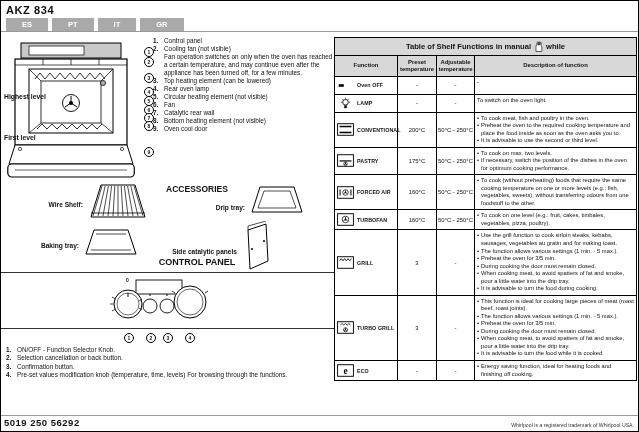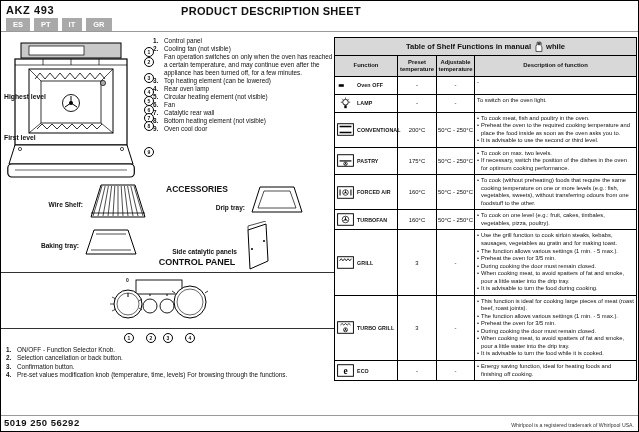--- a/index.html
+++ b/index.html
@@ -1,21 +1,21 @@
 <!DOCTYPE html>
 <html><head>
 <meta charset="utf-8">
 <style>
   html,body{margin:0;padding:0;background:#e8e8e8;}
   #page{position:relative;width:639px;height:432px;background:#fff;border:1px solid #000;
         box-sizing:border-box;overflow:hidden;font-family:"Liberation Sans",sans-serif;color:#111;}
   
   .model{position:absolute;left:5px;top:3px;font-weight:bold;font-size:11px;letter-spacing:.6px;}
   #lang-tabs{position:absolute;left:5px;top:17px;display:flex;gap:4px;}
-  .tab{background:#a9a9a9;color:#fff;font-weight:bold;font-size:7.5px;padding:2px 7px;}
+  .tab{background:#a9a9a9;color:#fff;font-weight:bold;font-size:7.5px;padding:2px 16px;}
   .page-title{position:absolute;left:150px;top:4px;width:240px;text-align:center;font-weight:bold;font-size:11px;letter-spacing:.3px;}
   .logo{position:absolute;right:6px;top:0;width:128px;text-align:center;}
   .logo svg{display:block;margin:1px auto 0;}
   .logo .word{font-family:"Liberation Serif",serif;font-weight:bold;font-size:19px;line-height:.9;letter-spacing:-.8px;}
   .logo .tagline{font-size:4.6px;text-align:right;padding-right:10px;margin-top:-1px;}
   .hr{position:absolute;left:0;width:639px;height:1px;background:#999;}
   
   .lvl{position:absolute;font-weight:bold;font-size:6.8px;width:42px;line-height:1.15;}
   .plist{position:absolute;left:152px;top:36px;width:180px;font-size:6.4px;line-height:1.25;}
   .pl-item{display:flex;}
@@ -53,28 +53,27 @@
   
   .code{position:absolute;left:3px;top:416px;font-weight:bold;font-size:9.5px;letter-spacing:.5px;}
   .trademark{position:absolute;right:4px;top:421px;font-size:5.2px;color:#333;}
   .figure{position:absolute;}
 </style>
 </head>
 <body>
 
 <div id="page">
 
-  <div class="model">AKZ 493</div>
+  <div class="model">AKZ 834</div>
   <div id="lang-tabs">
       <div class="tab">ES</div>
       <div class="tab">PT</div>
       <div class="tab">IT</div>
       <div class="tab">GR</div>
     </div>
-  <div class="page-title">PRODUCT DESCRIPTION SHEET</div>
 
 
   <div class="hr" style="top:30px;"></div>
 
   <svg class="figure" style="left:6px;top:36px;" width="136" height="150" viewBox="0 0 136 150">
     <rect x="14" y="6" width="100" height="15" fill="#c9c9c9" stroke="#000" stroke-width="1"></rect>
     <rect x="22" y="9" width="55" height="9" fill="#fff" stroke="#000" stroke-width="0.7"></rect>
     <rect x="8" y="22" width="112" height="86" fill="#fff" stroke="#000" stroke-width="1.2"></rect>
     <line x1="8" y1="28" x2="120" y2="28" stroke="#000" stroke-width="0.7"></line>
     <line x1="36" y1="22" x2="36" y2="28" stroke="#000" stroke-width="0.7"></line>

